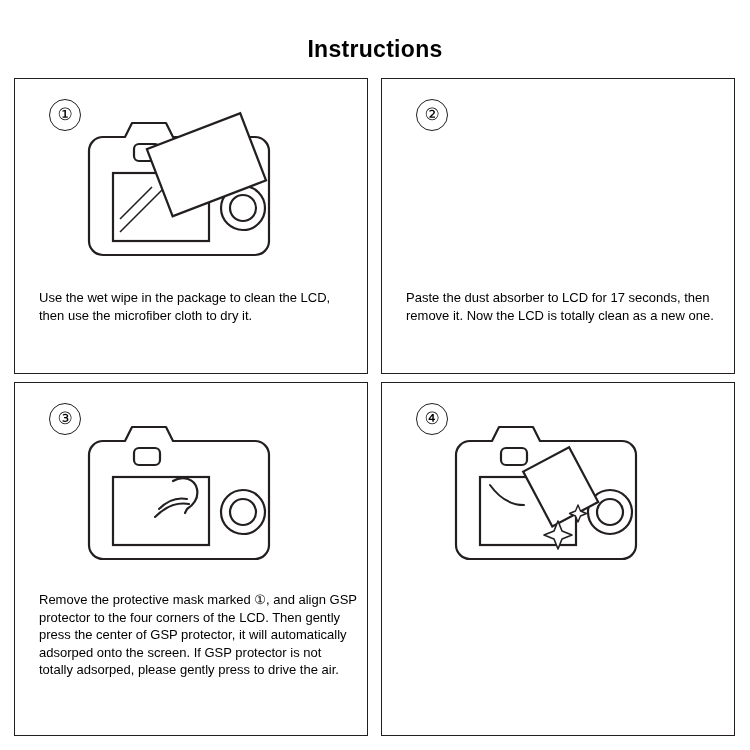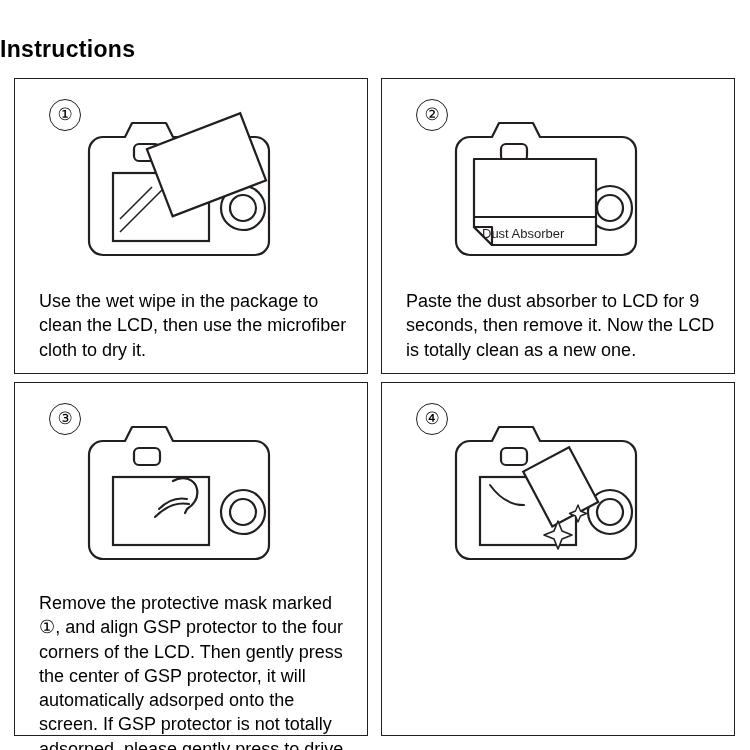--- a/index.html
+++ b/index.html
@@ -18,21 +18,21 @@
     position: relative;
     width: 750px;
     height: 750px;
     background: #ffffff;
   }
   #title {
     position: absolute;
     top: 36px;
     left: 0;
     width: 750px;
-    text-align: left;
+    text-align: center;
     font-size: 23px;
     font-weight: bold;
     letter-spacing: 0.3px;
   }
   .panel {
     position: absolute;
     border: 1.5px solid #231f20;
     box-sizing: border-box;
     background: #ffffff;
   }
@@ -57,21 +57,21 @@
   .art {
     position: absolute;
     left: 0;
     top: 10px;
     width: 354px;
   }
   .caption {
     position: absolute;
     left: 24px;
     right: 18px;
-    font-size: 18px;
+    font-size: 13px;
     line-height: 1.35;
     color: #000;
     white-space: pre-line;
   }
   #cap-1 { top: 210px; left: 24px; width: 318px; }
   #cap-2 { top: 210px; left: 24px; width: 318px; }
   #cap-3 { top: 208px; left: 24px; width: 318px; }
   #cap-4 { top: 210px; left: 24px; width: 318px; }
   .dust-label {
     font-family: "Liberation Sans", sans-serif;
@@ -105,34 +105,21 @@
         <g transform="rotate(-21 190 72)">
           <rect x="140" y="40" width="100" height="72" stroke="#231f20" stroke-width="2.2" fill="#ffffff"></rect>
         </g>
       </svg>
     </div>
     <div class="caption" id="cap-1">Use the wet wipe in the package to clean the LCD, then use the microfiber cloth to dry it.</div>
   </div>
 
   <div class="panel" id="panel-2">
     <div class="step-num">②</div>
-    <div class="art">
-      <svg width="354" height="190" viewBox="0 0 354 190" fill="none" xmlns="http://www.w3.org/2000/svg">
-        <path d="M88 48 h22 l7 -14 h34 l7 14 h82 a14 14 0 0 1 14 14 v90 a14 14 0 0 1 -14 14 h-152 a14 14 0 0 1 -14 -14 v-90 a14 14 0 0 1 14 -14 z" stroke="#231f20" stroke-width="2.2" fill="#ffffff" stroke-linejoin="round"></path>
-        <rect x="119" y="55" width="26" height="17" rx="5" stroke="#231f20" stroke-width="2.2" fill="#ffffff"></rect>
-        <circle cx="228" cy="119" r="22" stroke="#231f20" stroke-width="2.2" fill="#ffffff"></circle>
-        <circle cx="228" cy="119" r="13" stroke="#231f20" stroke-width="2.2" fill="#ffffff"></circle>
-
-        <path d="M92 70 h122 v86 h-104 l-18 -18 z" stroke="#231f20" stroke-width="2.2" fill="#ffffff" stroke-linejoin="round"></path>
-        <path d="M92 138 h18 v18 z" stroke="#231f20" stroke-width="2.2" fill="#ffffff" stroke-linejoin="round"></path>
-        <line x1="92" y1="128" x2="214" y2="128" stroke="#231f20" stroke-width="2.2"></line>
-        <text class="dust-label" x="100" y="149" fill="#231f20" font-size="13" font-family="Liberation Sans, sans-serif">Dust Absorber</text>
-      </svg>
-    </div>
-    <div class="caption" id="cap-2">Paste the dust absorber to LCD for 9 seconds, then remove it. Now the LCD is totally clean as a new one.</div>
+    <div class="caption" id="cap-2">Paste the dust absorber to LCD for 17 seconds, then remove it. Now the LCD is totally clean as a new one.</div>
   </div>
 
   <div class="panel" id="panel-3">
     <div class="step-num">③</div>
     <div class="art">
       <svg width="354" height="190" viewBox="0 0 354 190" fill="none" xmlns="http://www.w3.org/2000/svg">
         <path d="M88 48 h22 l7 -14 h34 l7 14 h82 a14 14 0 0 1 14 14 v90 a14 14 0 0 1 -14 14 h-152 a14 14 0 0 1 -14 -14 v-90 a14 14 0 0 1 14 -14 z" stroke="#231f20" stroke-width="2.2" fill="#ffffff" stroke-linejoin="round"></path>
         <rect x="119" y="55" width="26" height="17" rx="5" stroke="#231f20" stroke-width="2.2" fill="#ffffff"></rect>
         <rect x="98" y="84" width="96" height="68" stroke="#231f20" stroke-width="2.2" fill="#ffffff"></rect>
         <circle cx="228" cy="119" r="22" stroke="#231f20" stroke-width="2.2" fill="#ffffff"></circle>

